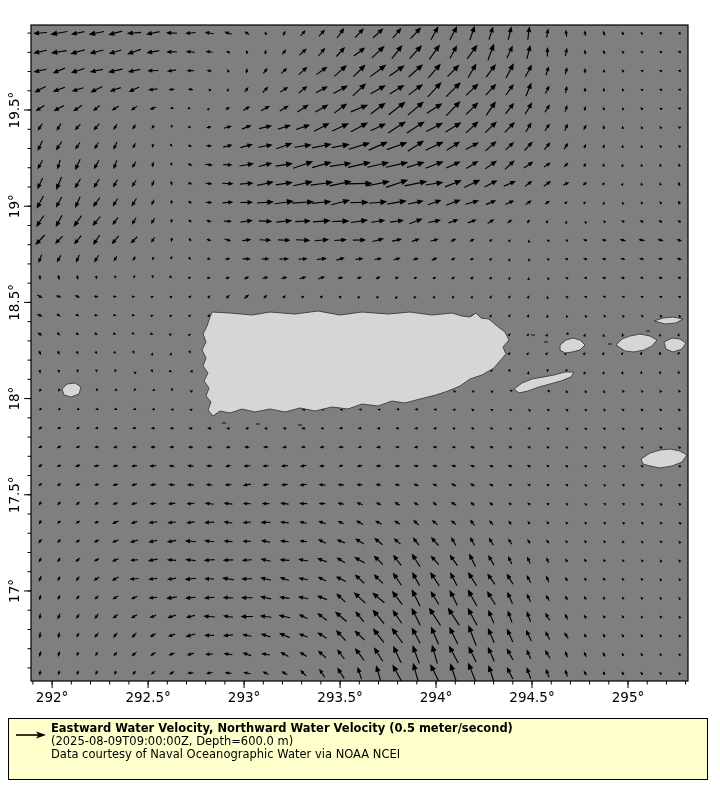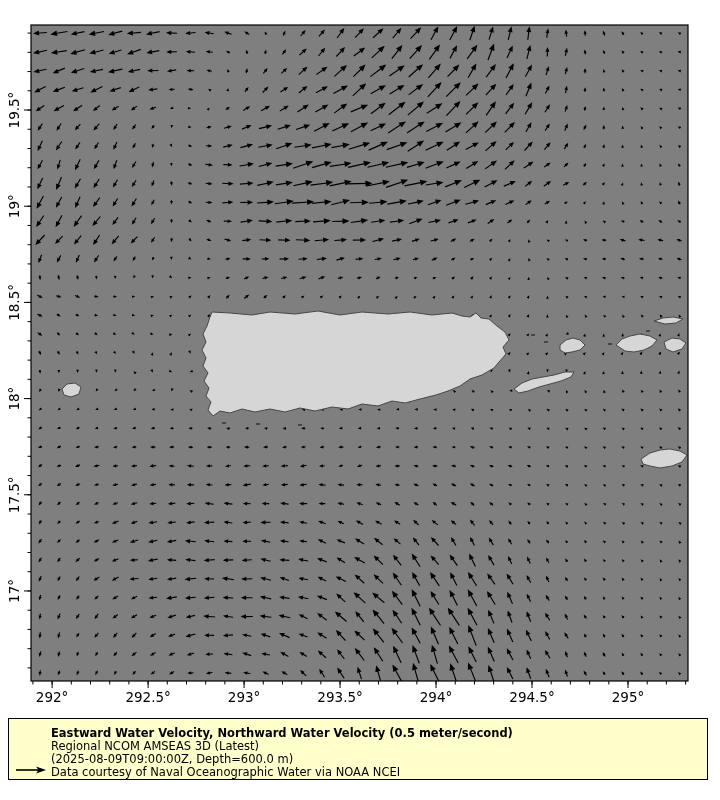--- a/index.html
+++ b/index.html
@@ -6,21 +6,21 @@
   body{
     width:720px;height:800px;background:#ffffff;
     font-family:"DejaVu Sans","Liberation Sans",sans-serif;
     position:relative;overflow:hidden;
   }
   #figure{position:absolute;left:0;top:0;width:720px;height:800px;}
   #plot-svg{position:absolute;left:0;top:0;}
   #legend-box{
     position:absolute;left:8px;top:718px;width:700px;height:62px;
     background:#ffffcc;border:1px solid #000;box-sizing:border-box;
-    display:flex;align-items:flex-end;padding:3px 4px 0 6px;
+    display:flex;align-items:flex-start;padding:3px 4px 0 6px;
   }
   .legend-arrow-cell{width:36px;flex:0 0 36px;padding-top:3px;}
   .legend-text-cell{flex:1;font-size:11.5px;line-height:13px;color:#000;}
   .legend-line-bold{font-weight:bold;}
 </style>
 </head>
 <body>
 
 <div id="figure">
   <svg id="plot-svg" width="720" height="712">
@@ -155,18 +155,17 @@
 
   <div id="legend-box">
     <div class="legend-arrow-cell">
       <svg width="32" height="10" viewBox="0 0 32 10">
         <line x1="1" y1="5" x2="24" y2="5" stroke="#000" stroke-width="1.6"></line>
         <path d="M31,5 L21,1.4 L23.5,5 L21,8.6 Z" fill="#000"></path>
       </svg>
     </div>
     <div class="legend-text-cell">
       <div class="legend-line-bold">Eastward Water Velocity, Northward Water Velocity (0.5 meter/second)</div>
-      <div>Regional NCOM AMSEAS 3D (Latest)</div>
       <div>(2025-08-09T09:00:00Z, Depth=600.0 m)</div>
       <div>Data courtesy of Naval Oceanographic Water via NOAA NCEI</div>
     </div>
   </div>
 </div>
 
 </body></html>

